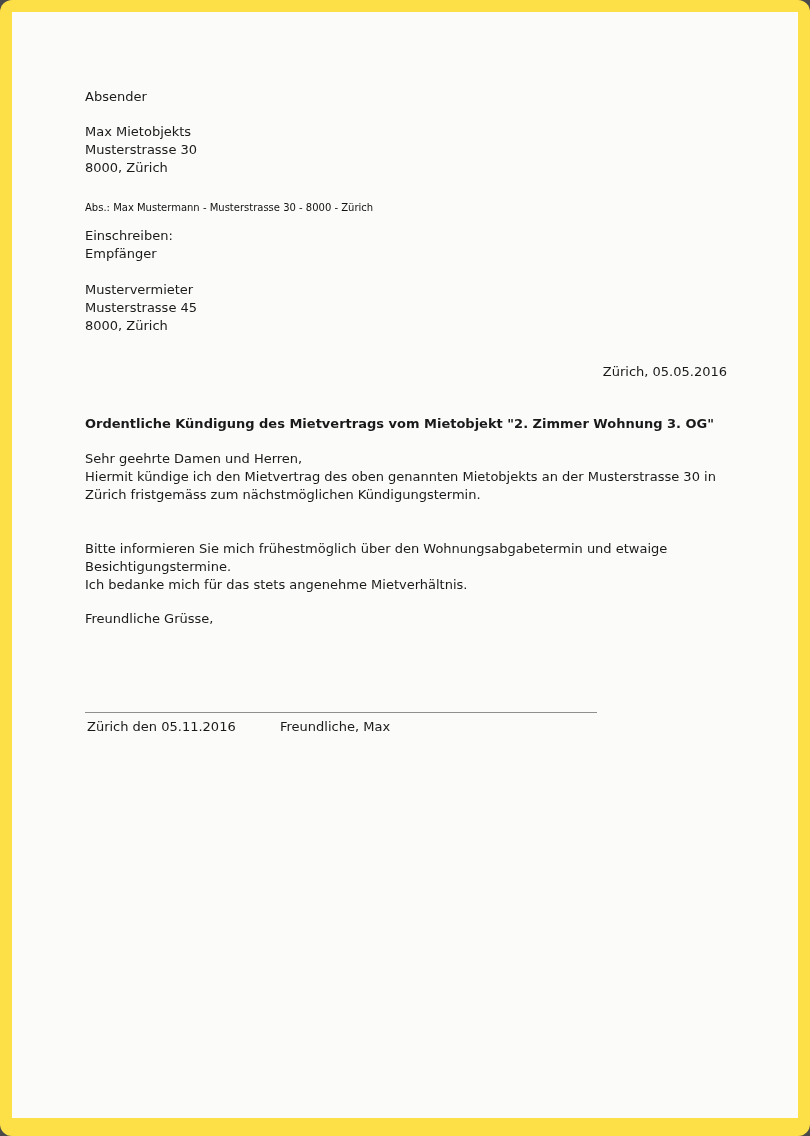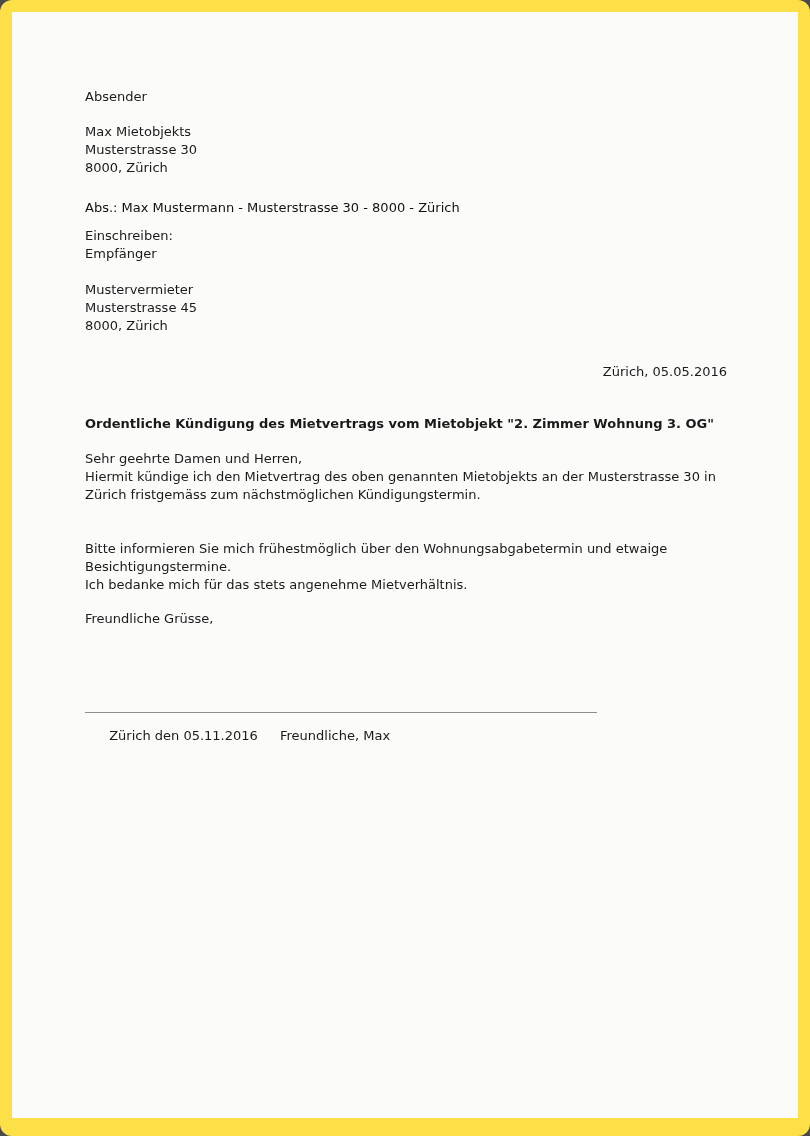--- a/index.html
+++ b/index.html
@@ -26,21 +26,21 @@
     padding: 76px 71px 0 73px;
     overflow: hidden;
     color: #1a1a1a;
     font-size: 13px;
     line-height: 18px;
   }
   .line { margin: 0; }
   .sender-label { margin: 0 0 17px 0; }
   .abs-line {
     margin-top: 26px;
-    font-size: 13px;
+    font-size: 10px;
     line-height: 10px;
     color: #111;
     white-space: nowrap;
   }
   .einschreiben {
     margin-top: 14px;
     font-weight: normal;
   }
   .recipient-block { margin-top: 18px; }
   .date-line {
@@ -54,23 +54,22 @@
   .para-1 { margin-top: 17px; }
   .para-2 { margin-top: 36px; }
   .closing { margin-top: 16px; }
   .sig-rule {
     margin: 84px 0 0 0;
     border: none;
     border-top: 1px solid #8f8f8f;
     width: 512px;
   }
   .sig-row {
-    margin-top: 14px;
+    margin-top: 5px;
     display: flex;
-    text-align: center;
   }
   .sig-left {
     display: inline-block;
     width: 195px;
     padding-left: 2px;
     box-sizing: border-box;
   }
 </style>
 </head>
 <body>

